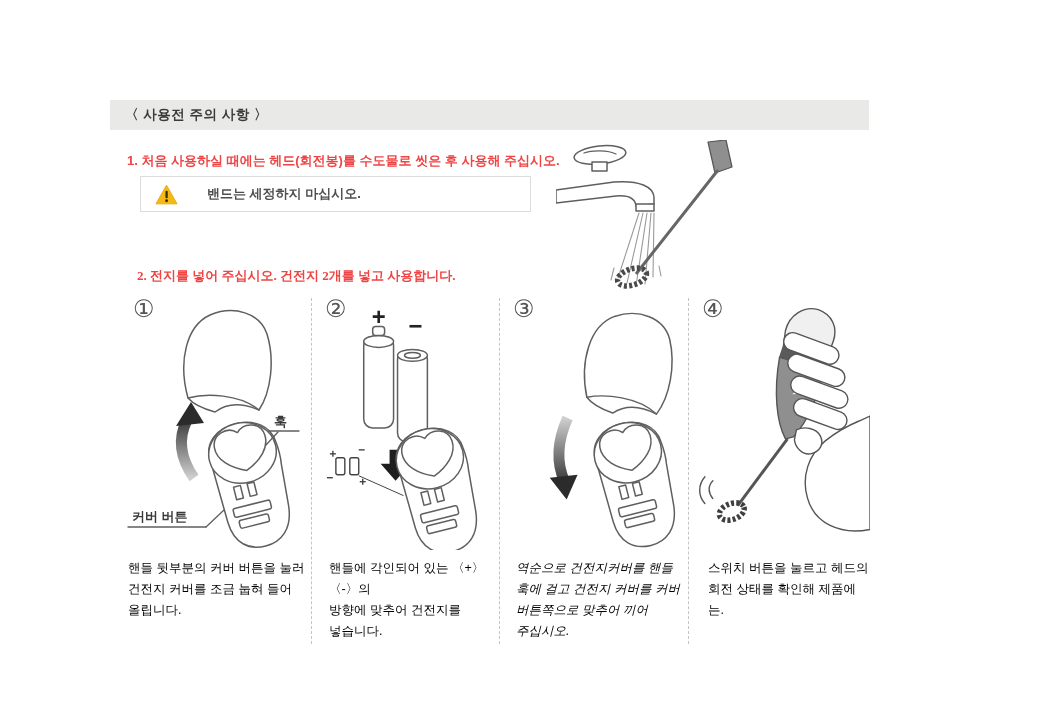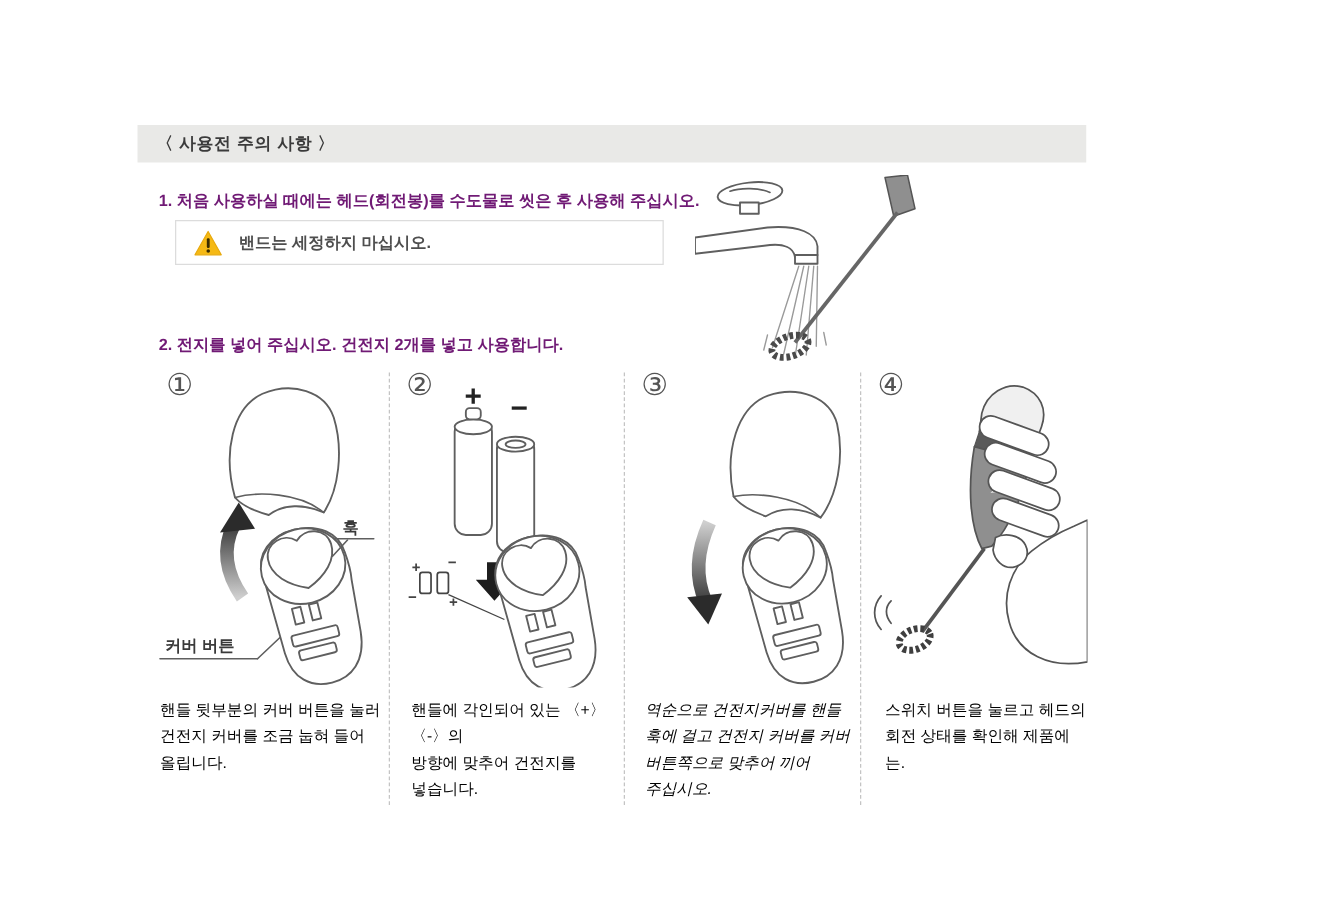--- a/index.html
+++ b/index.html
@@ -6,28 +6,29 @@
   .page {
     position:relative; width:1054px; height:728px; background:#ffffff;
     font-family:"Liberation Sans","DejaVu Sans",sans-serif; overflow:hidden;
   }
   .header-bar {
     position:absolute; left:110px; top:100px; width:759px; height:30px;
     background:#e9e9e7; display:flex; align-items:center; box-sizing:border-box;
     padding-left:15px;
   }
   .header-bar .title { font-size:13.5px; font-weight:bold; color:#3b3b3b; letter-spacing:0.5px; }
-  .item-text { position:absolute; font-size:13px; font-weight:600; color:#701a75; line-height:20px; }
+  .item-text { position:absolute; font-size:13px; font-weight:600; color:#ef4444; line-height:20px; }
   .item1 { left:127px; top:151px; }
-  .item2 { left:127px; top:246px; white-space:pre-line; }
+  .item2 { left:137px; top:246px; white-space:pre-line;font-family:Liberation Serif, serif; }
   .item2 .indent { display:block; padding-left:13px; }
   .warning-box {
     position:absolute; left:140px; top:176px; width:391px; height:36px;
     border:1px solid #dcdcdc; background:#fff; display:flex; align-items:center; box-sizing:border-box;
     padding-left:14px;
+    gap:16px;
   }
   .warning-box .w-icon { width:23px; height:21px; margin-right:13px; flex:0 0 auto; }
   .warning-box .w-text { font-size:13px; font-weight:600; color:#4e4e4e; }
   .wash-illust { position:absolute; left:556px; top:140px; width:180px; height:150px; }
   .steps-row {
     position:absolute; left:120px; top:298px; height:346px; display:flex;
   }
   .col { position:relative; box-sizing:border-box; height:346px; }
   .col + .col { border-left:1px dashed #c4c4c4; }
   .col-1 { width:191px; }

